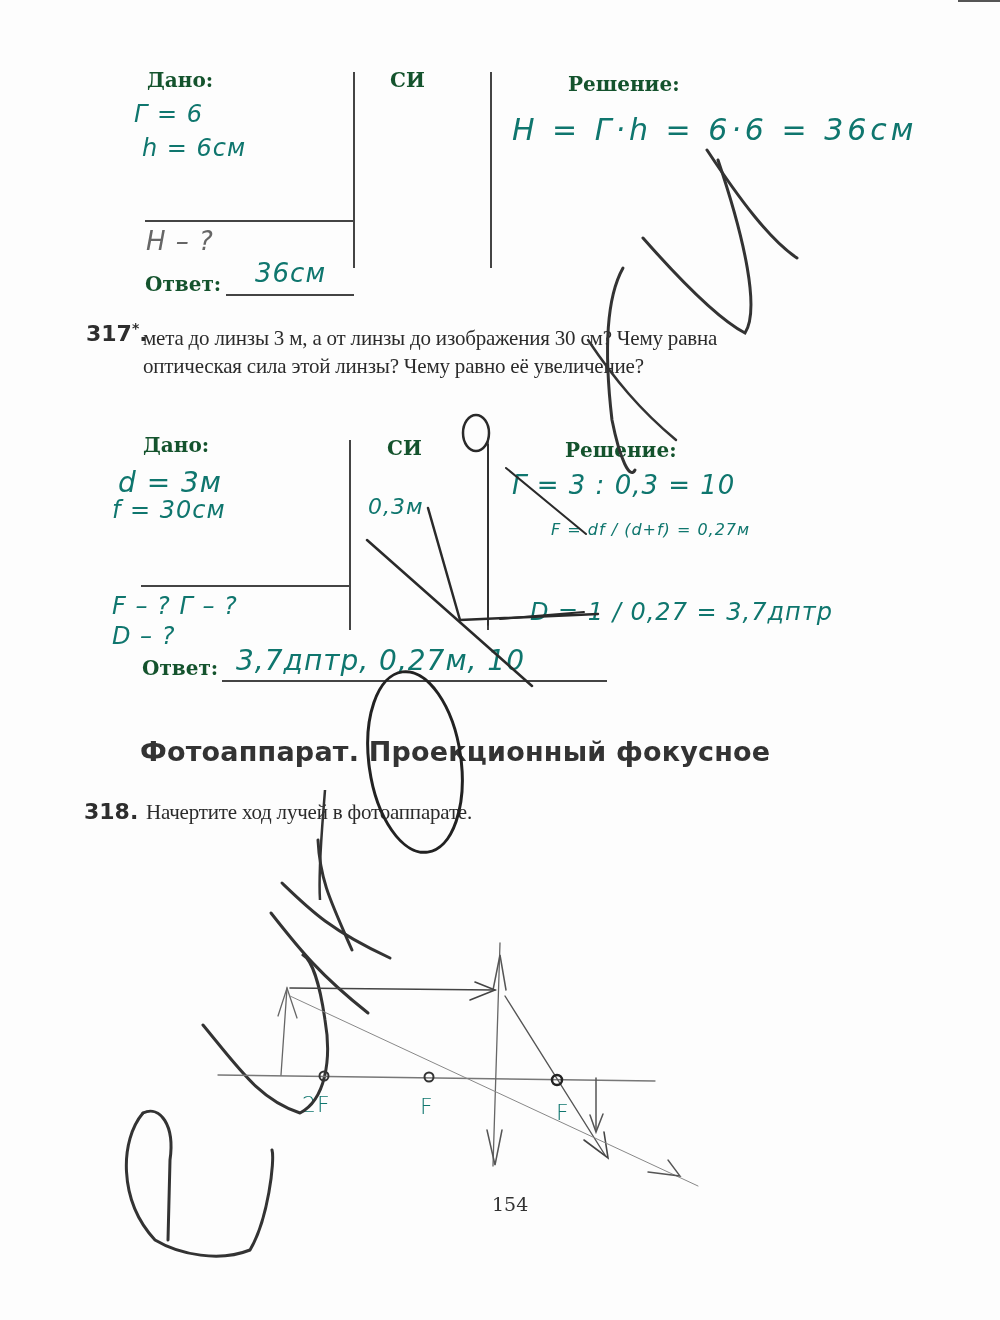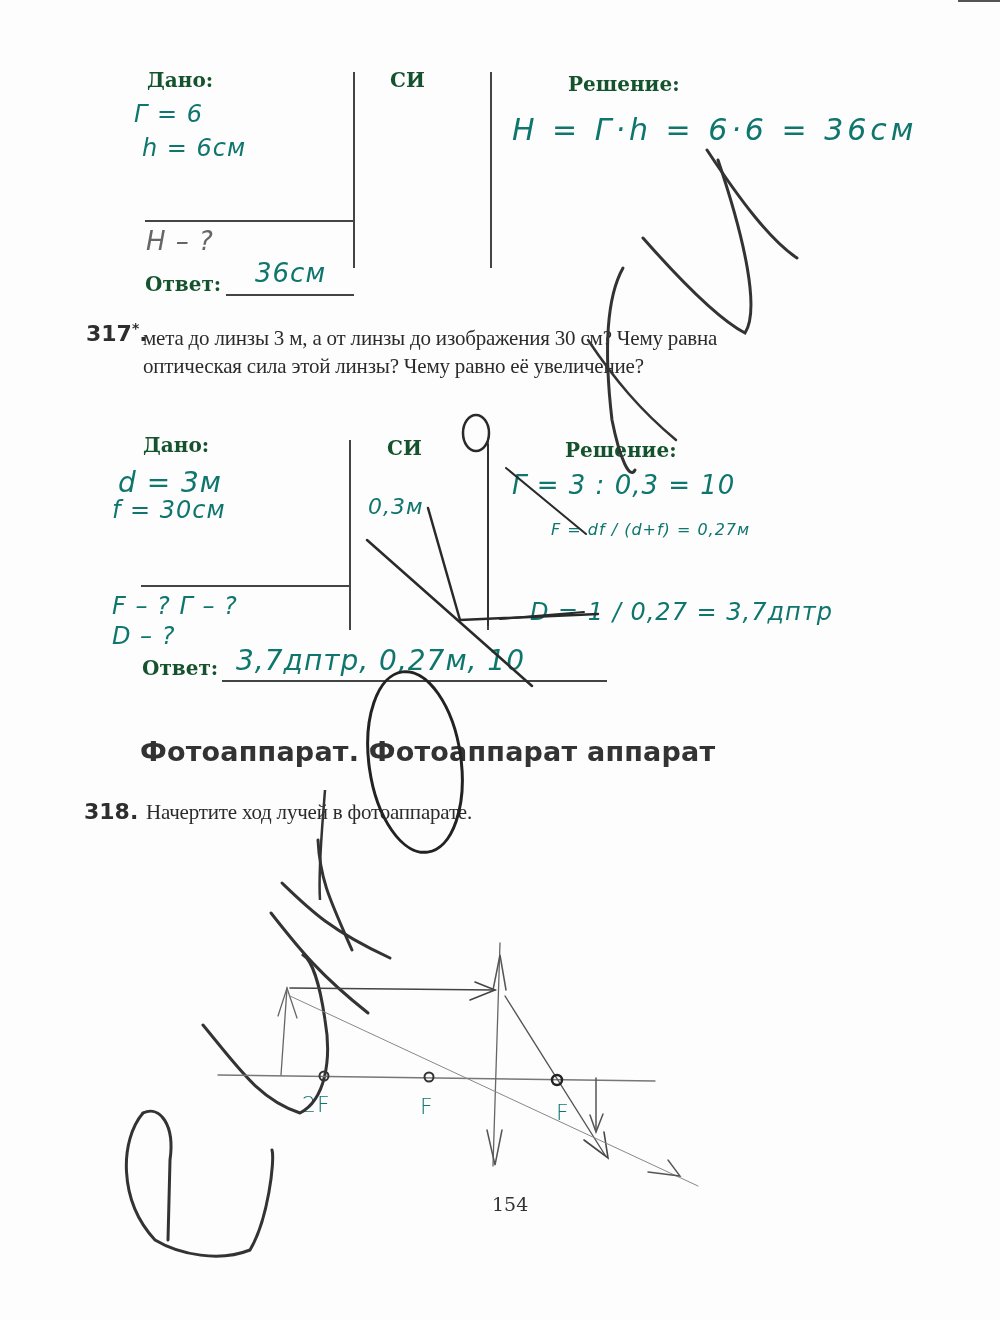--- a/index.html
+++ b/index.html
@@ -63,21 +63,21 @@
 <div class="abs hand" style="left:112px; top:622px; font-size:24px;">D – ?</div>
 
 <div class="abs hand" style="left:512px; top:470px; font-size:26px;">Г = 3 : 0,3 = 10</div>
 <div class="abs hand" style="left:515px; top:520px; font-size:16px;margin-left:36px;">F = df / (d+f) = 0,27м</div>
 <div class="abs hand" style="left:530px; top:598px; font-size:24px;text-align:right;">D = 1 / 0,27 = 3,7дптр</div>
 
 <div class="abs label-bold" style="left:142px; top:656px;">Ответ:</div>
 <div class="hline" style="left:222px; top:680px; width:385px;"></div>
 <div class="abs hand" style="left:236px; top:644px; font-size:28px;">3,7дптр, 0,27м, 10</div>
 
-<div class="abs section-title" style="left:140px; top:736px;">Фотоаппарат. Фотоаппарат аппарат</div>
+<div class="abs section-title" style="left:140px; top:736px;">Фотоаппарат. Проекционный фокусное</div>
 
 <div class="abs" style="left:84px; top:798px;">
   <span class="task-num">318</span><span class="task-num">. </span>
   <span class="task-text">Начертите ход лучей в фотоаппарате.</span>
 </div>
 
 <div class="abs hand" style="left:302px; top:1092px; font-size:22px; font-style:normal;">2F</div>
 <div class="abs hand" style="left:420px; top:1094px; font-size:22px; font-style:normal;">F</div>
 <div class="abs hand" style="left:556px; top:1100px; font-size:22px; font-style:normal;">F</div>
 

